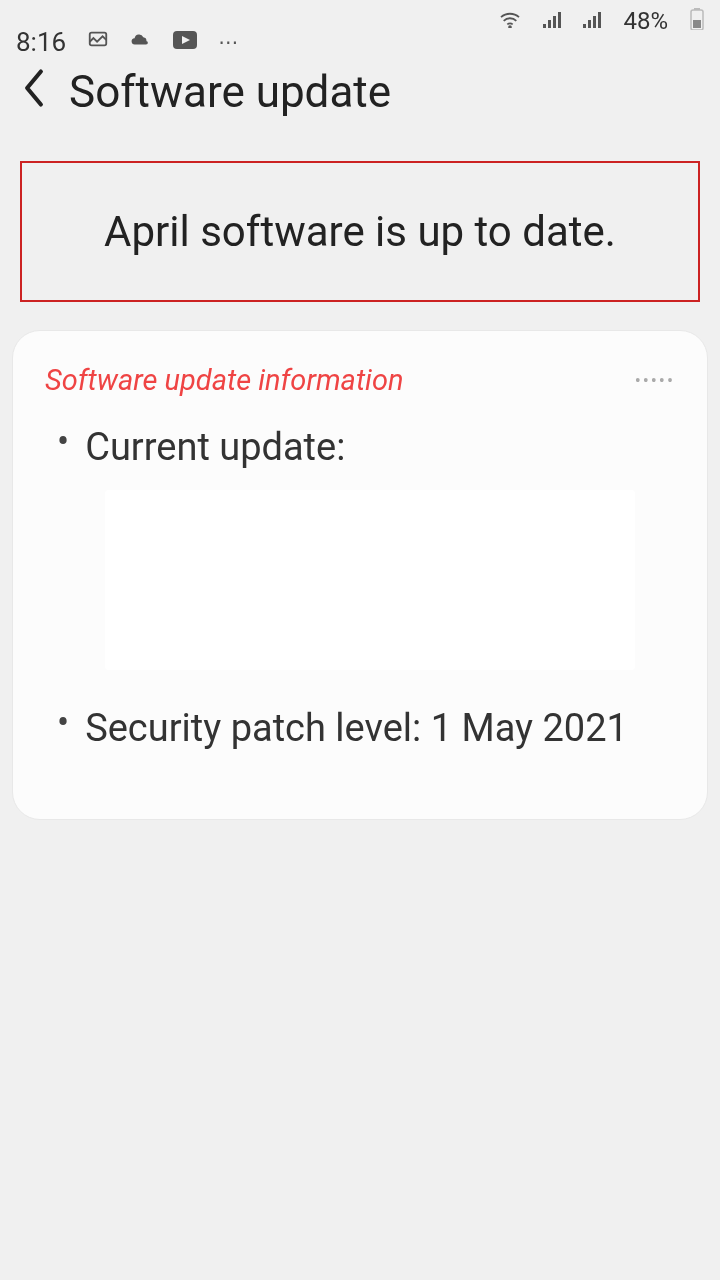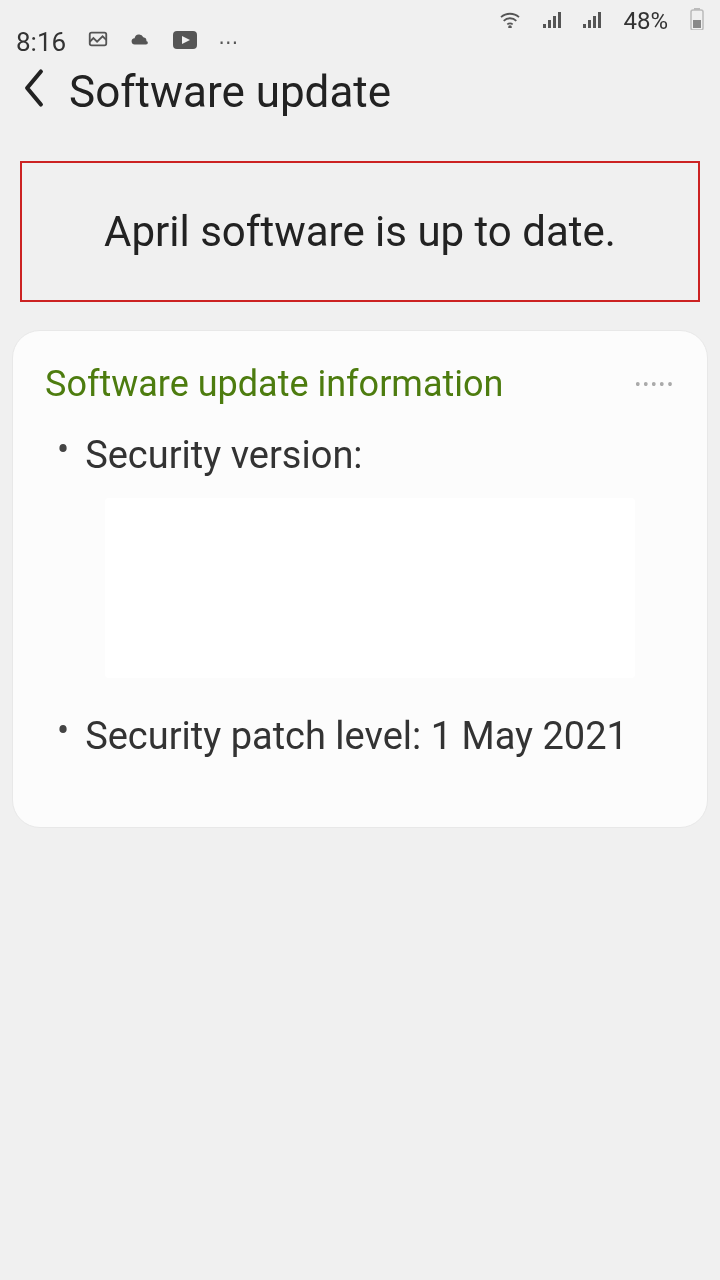--- a/index.html
+++ b/index.html
@@ -81,23 +81,24 @@
       border-radius: 28px;
       padding: 32px 32px 48px 32px;
     }
     .info-header {
       display: flex;
       justify-content: space-between;
       align-items: center;
       margin-bottom: 24px;
     }
     .info-title {
-      font-size: 36px;
-      color: #4d7c0f;
-      font-weight: 400;
+      font-size: 29px;
+      color: #ef4444;
+      font-weight: 400;
+      font-style: italic;
     }
     .dots {
       color: #aaa;
       font-size: 18px;
       letter-spacing: 2px;
     }
     .info-item {
       display: flex;
       align-items: flex-start;
       gap: 16px;
@@ -195,20 +196,20 @@
   <div class="status-text">April software is up to date.</div>
 </div>
 
 <div class="info-card">
   <div class="info-header">
     <span class="info-title">Software update information</span>
     <span class="dots">•••••</span>
   </div>
   <div class="info-item">
     <span class="bullet">•</span>
-    <span class="info-text">Security version:</span>
+    <span class="info-text">Current update:</span>
   </div>
   <div class="version-placeholder"></div>
   <div class="info-item">
     <span class="bullet">•</span>
     <span class="info-text">Security patch level: 1 May 2021</span>
   </div>
 </div>
 
 </body></html>

